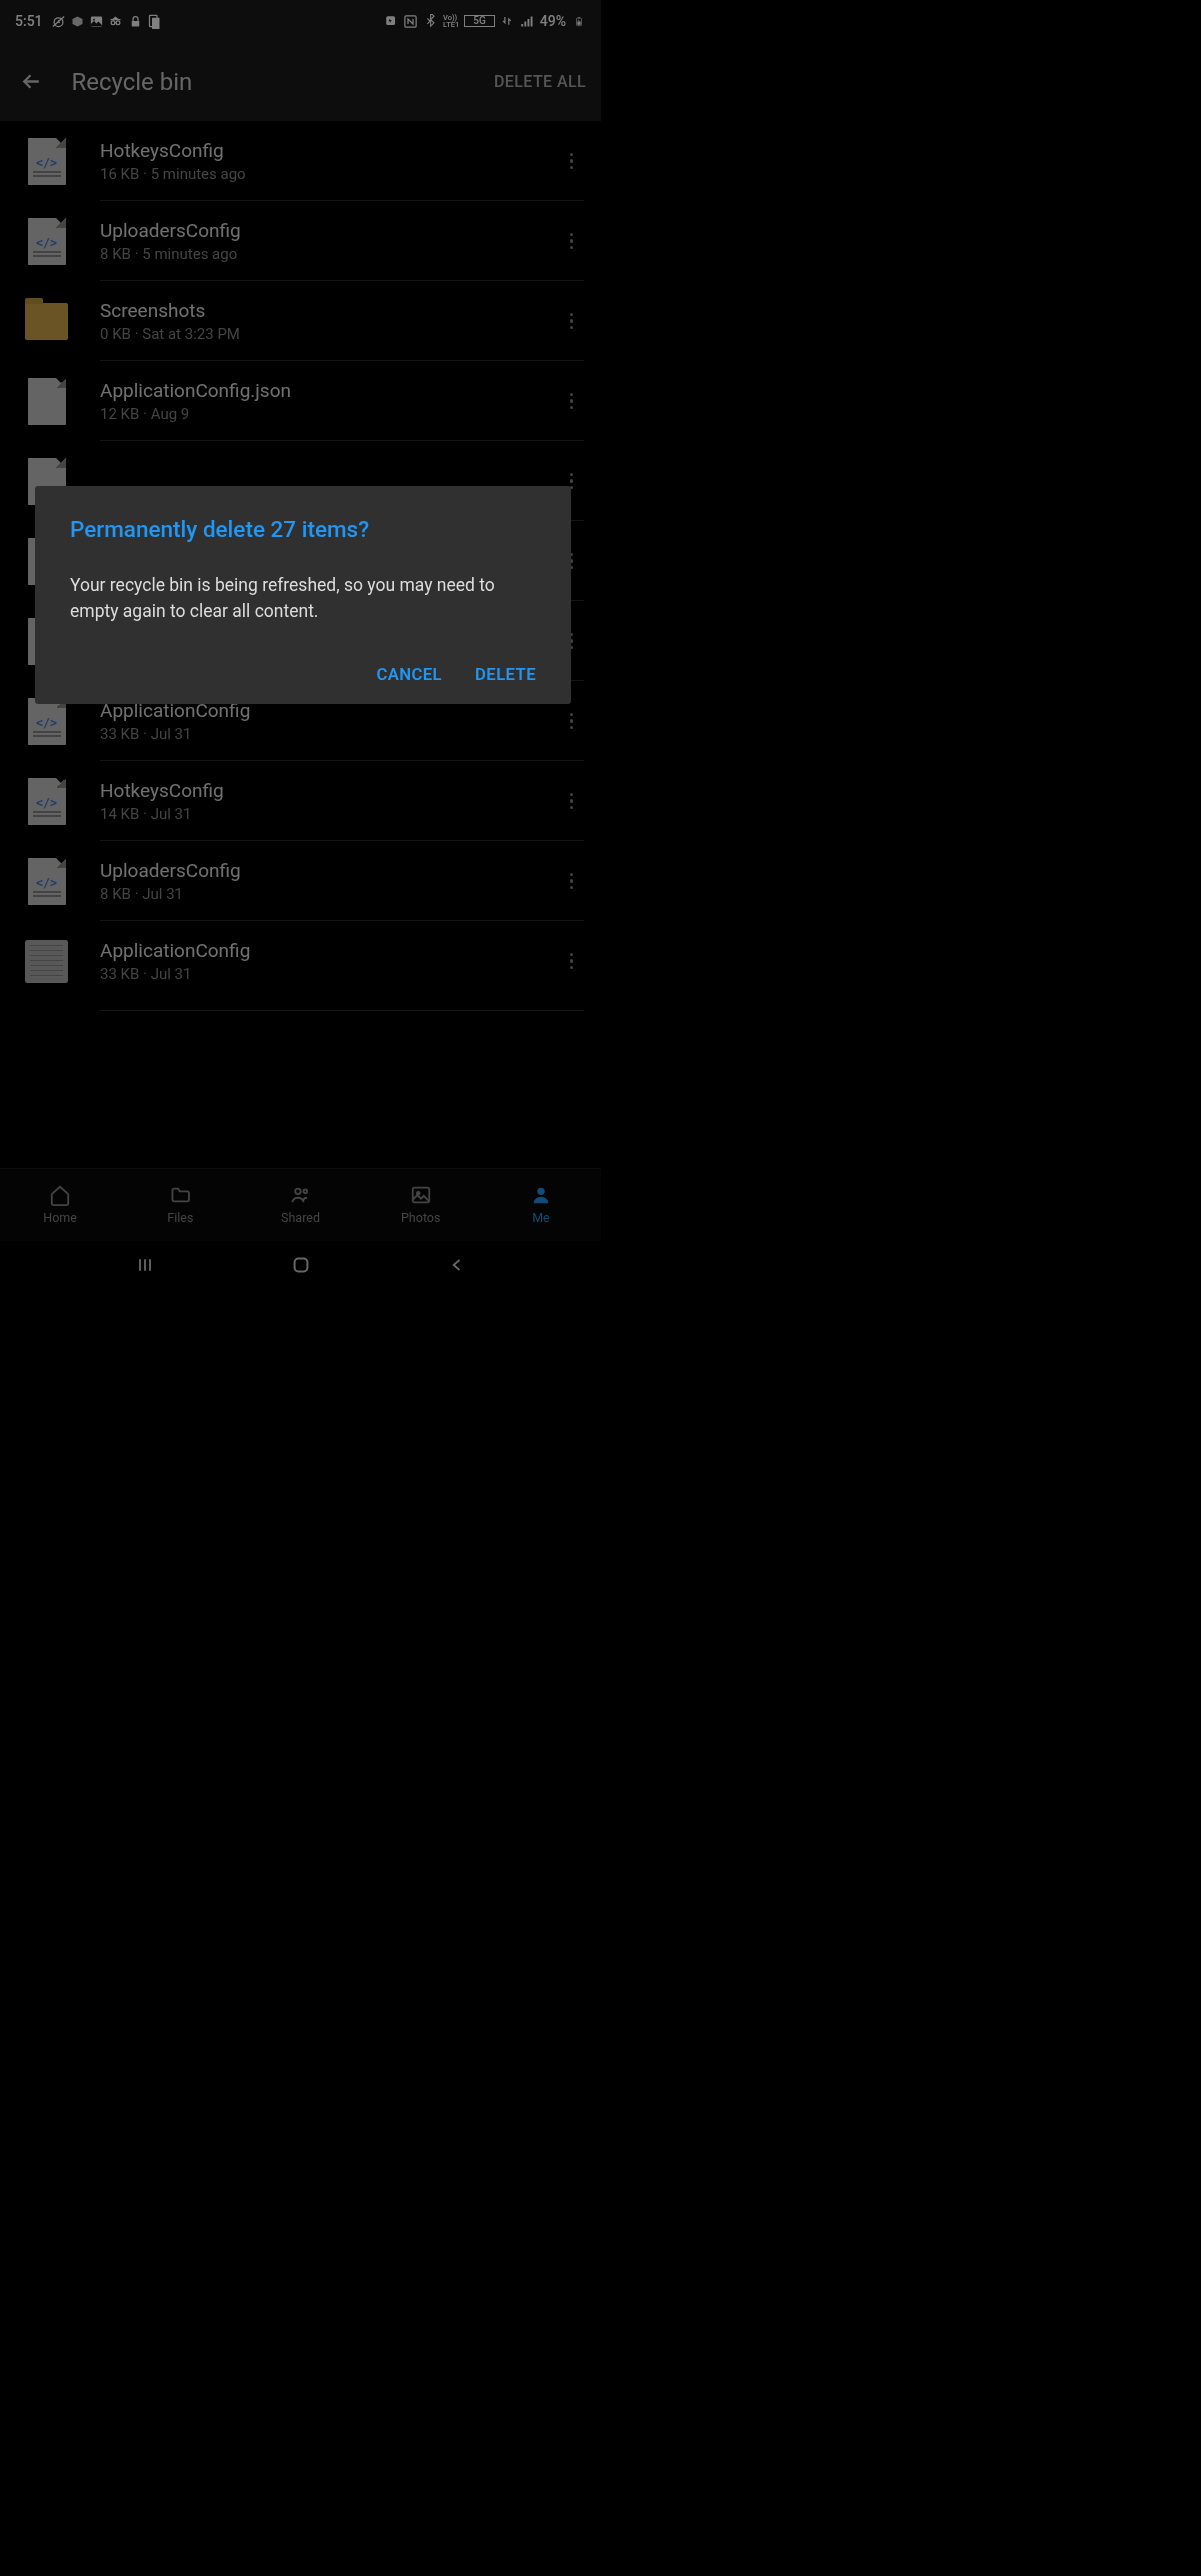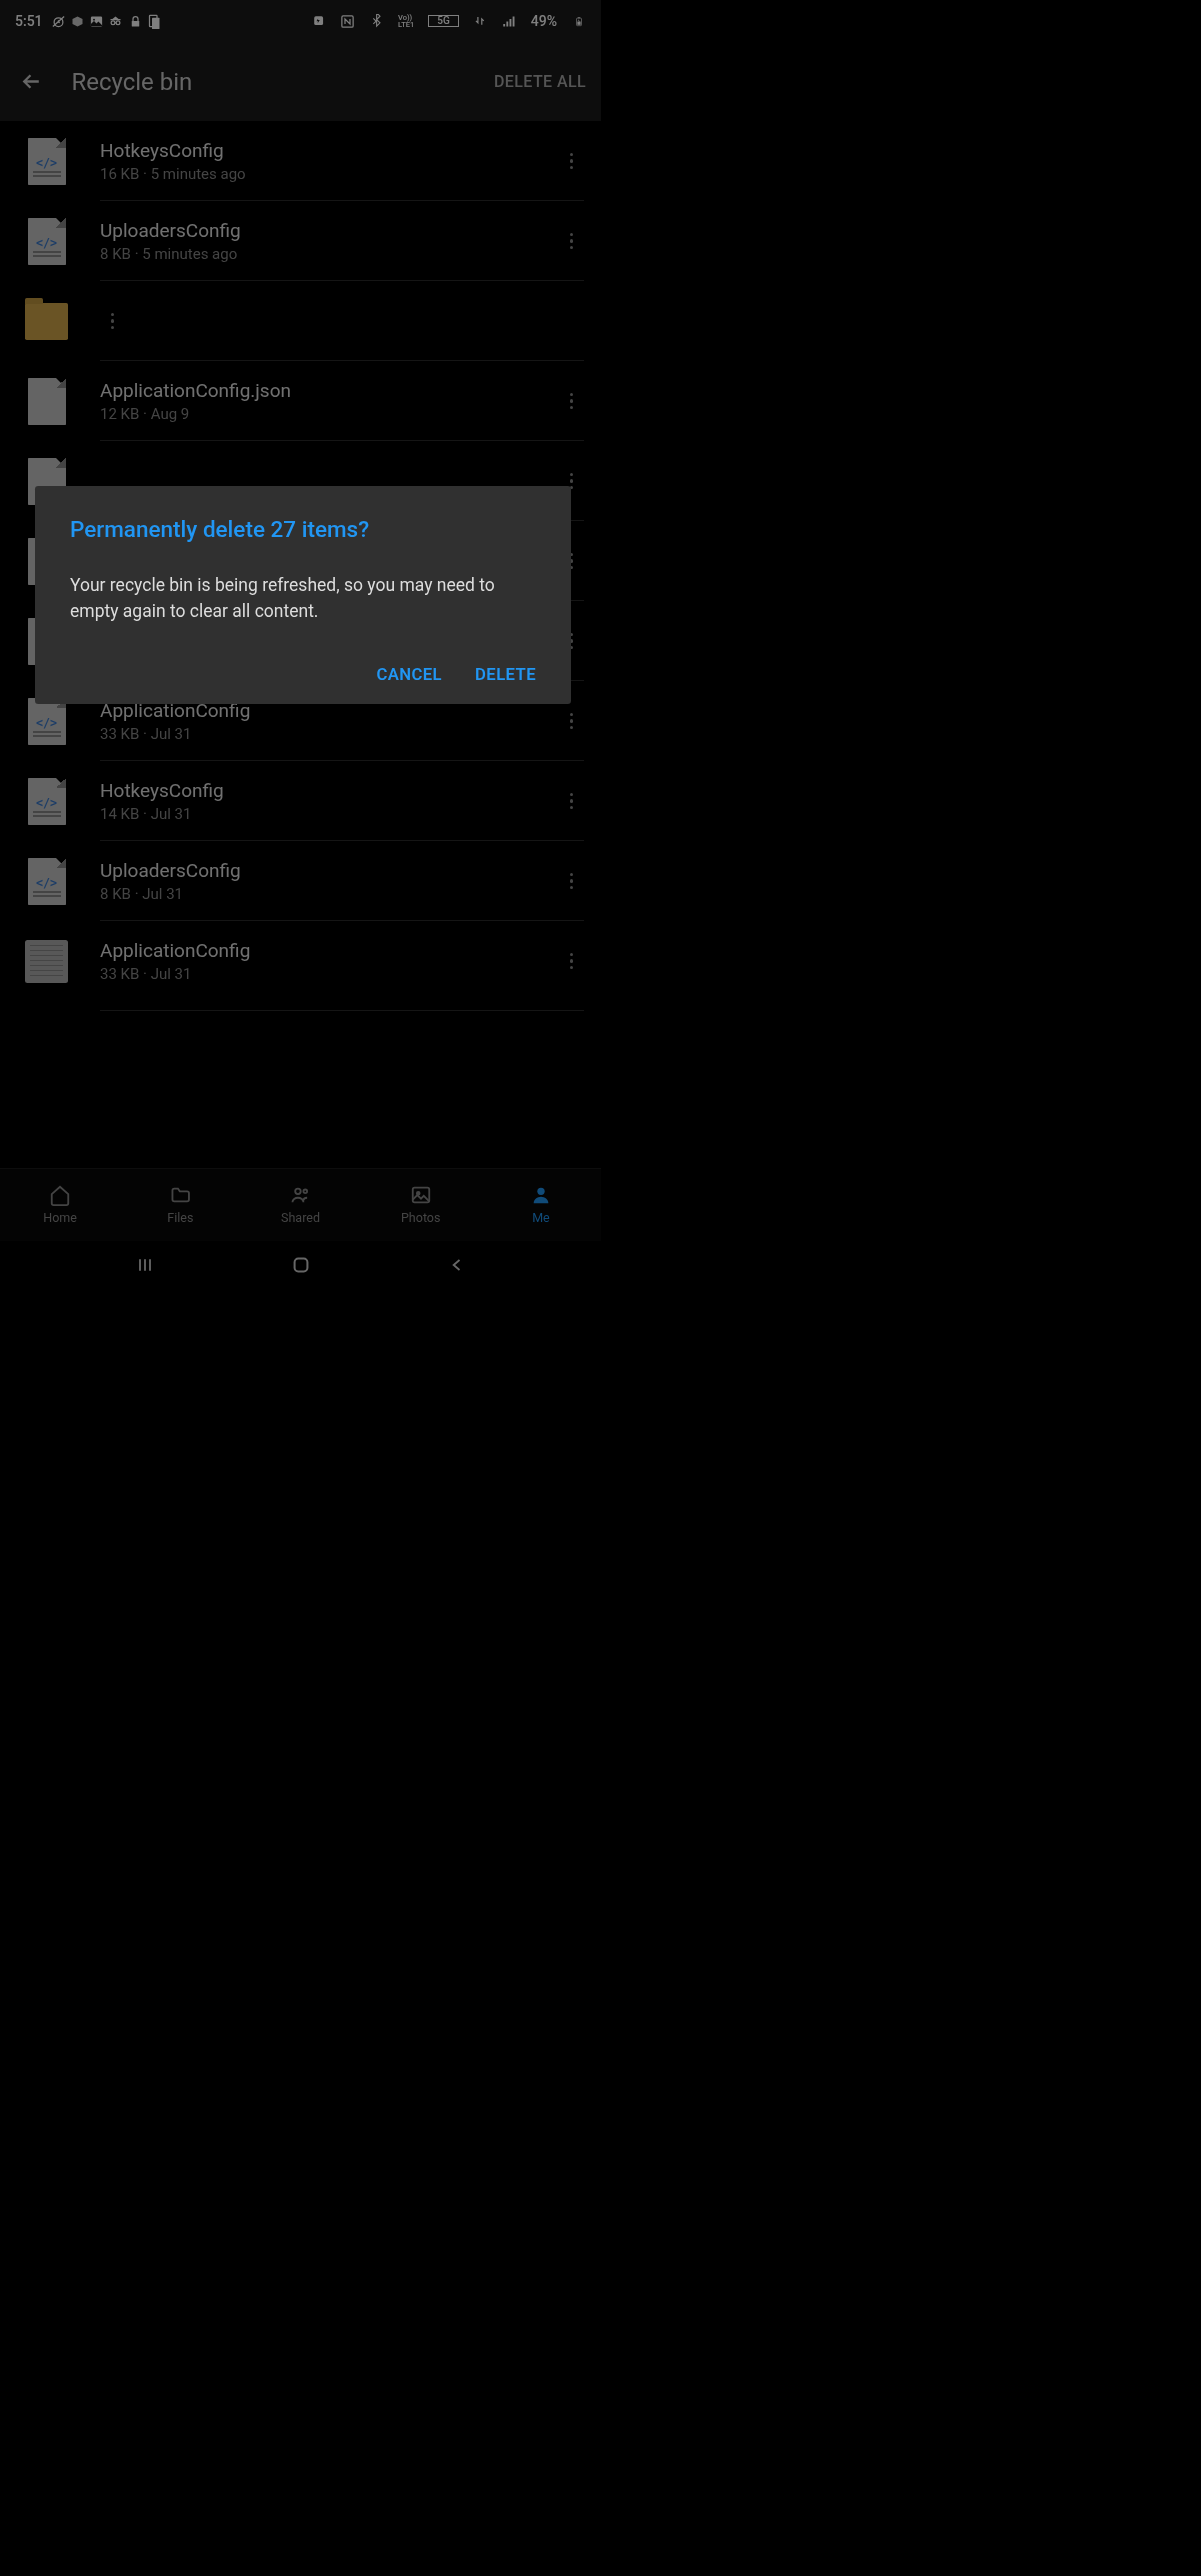--- a/index.html
+++ b/index.html
@@ -28,21 +28,21 @@
       font-weight: 500;
     }
     .status-left {
       display: flex;
       align-items: center;
       gap: 8.3px;
     }
     .status-right {
       display: flex;
       align-items: center;
-      gap: 14px;
+      gap: 5px;
       font-size: 14px;
     }
     .status-icons {
       display: flex;
       gap: 4.2px;
       align-items: center;
     }
     .status-icon {
       width: 15px;
       height: 15px;
@@ -451,20 +451,24 @@
           <span></span>
           <span></span>
         </div>
       </div>
   </div>
 
   <div class="file-item">
     <div class="file-icon">
       <div class="folder-icon"></div>
     </div>
+    <div class="file-info">
+      <div class="file-name">Screenshots</div>
+      <div class="file-meta">0 KB · Sat at 3:23 PM</div>
+    </div>
     <div class="more-btn">
         <div class="dots">
           <span></span>
           <span></span>
           <span></span>
         </div>
       </div>
   </div>
 
   <div class="file-item">

